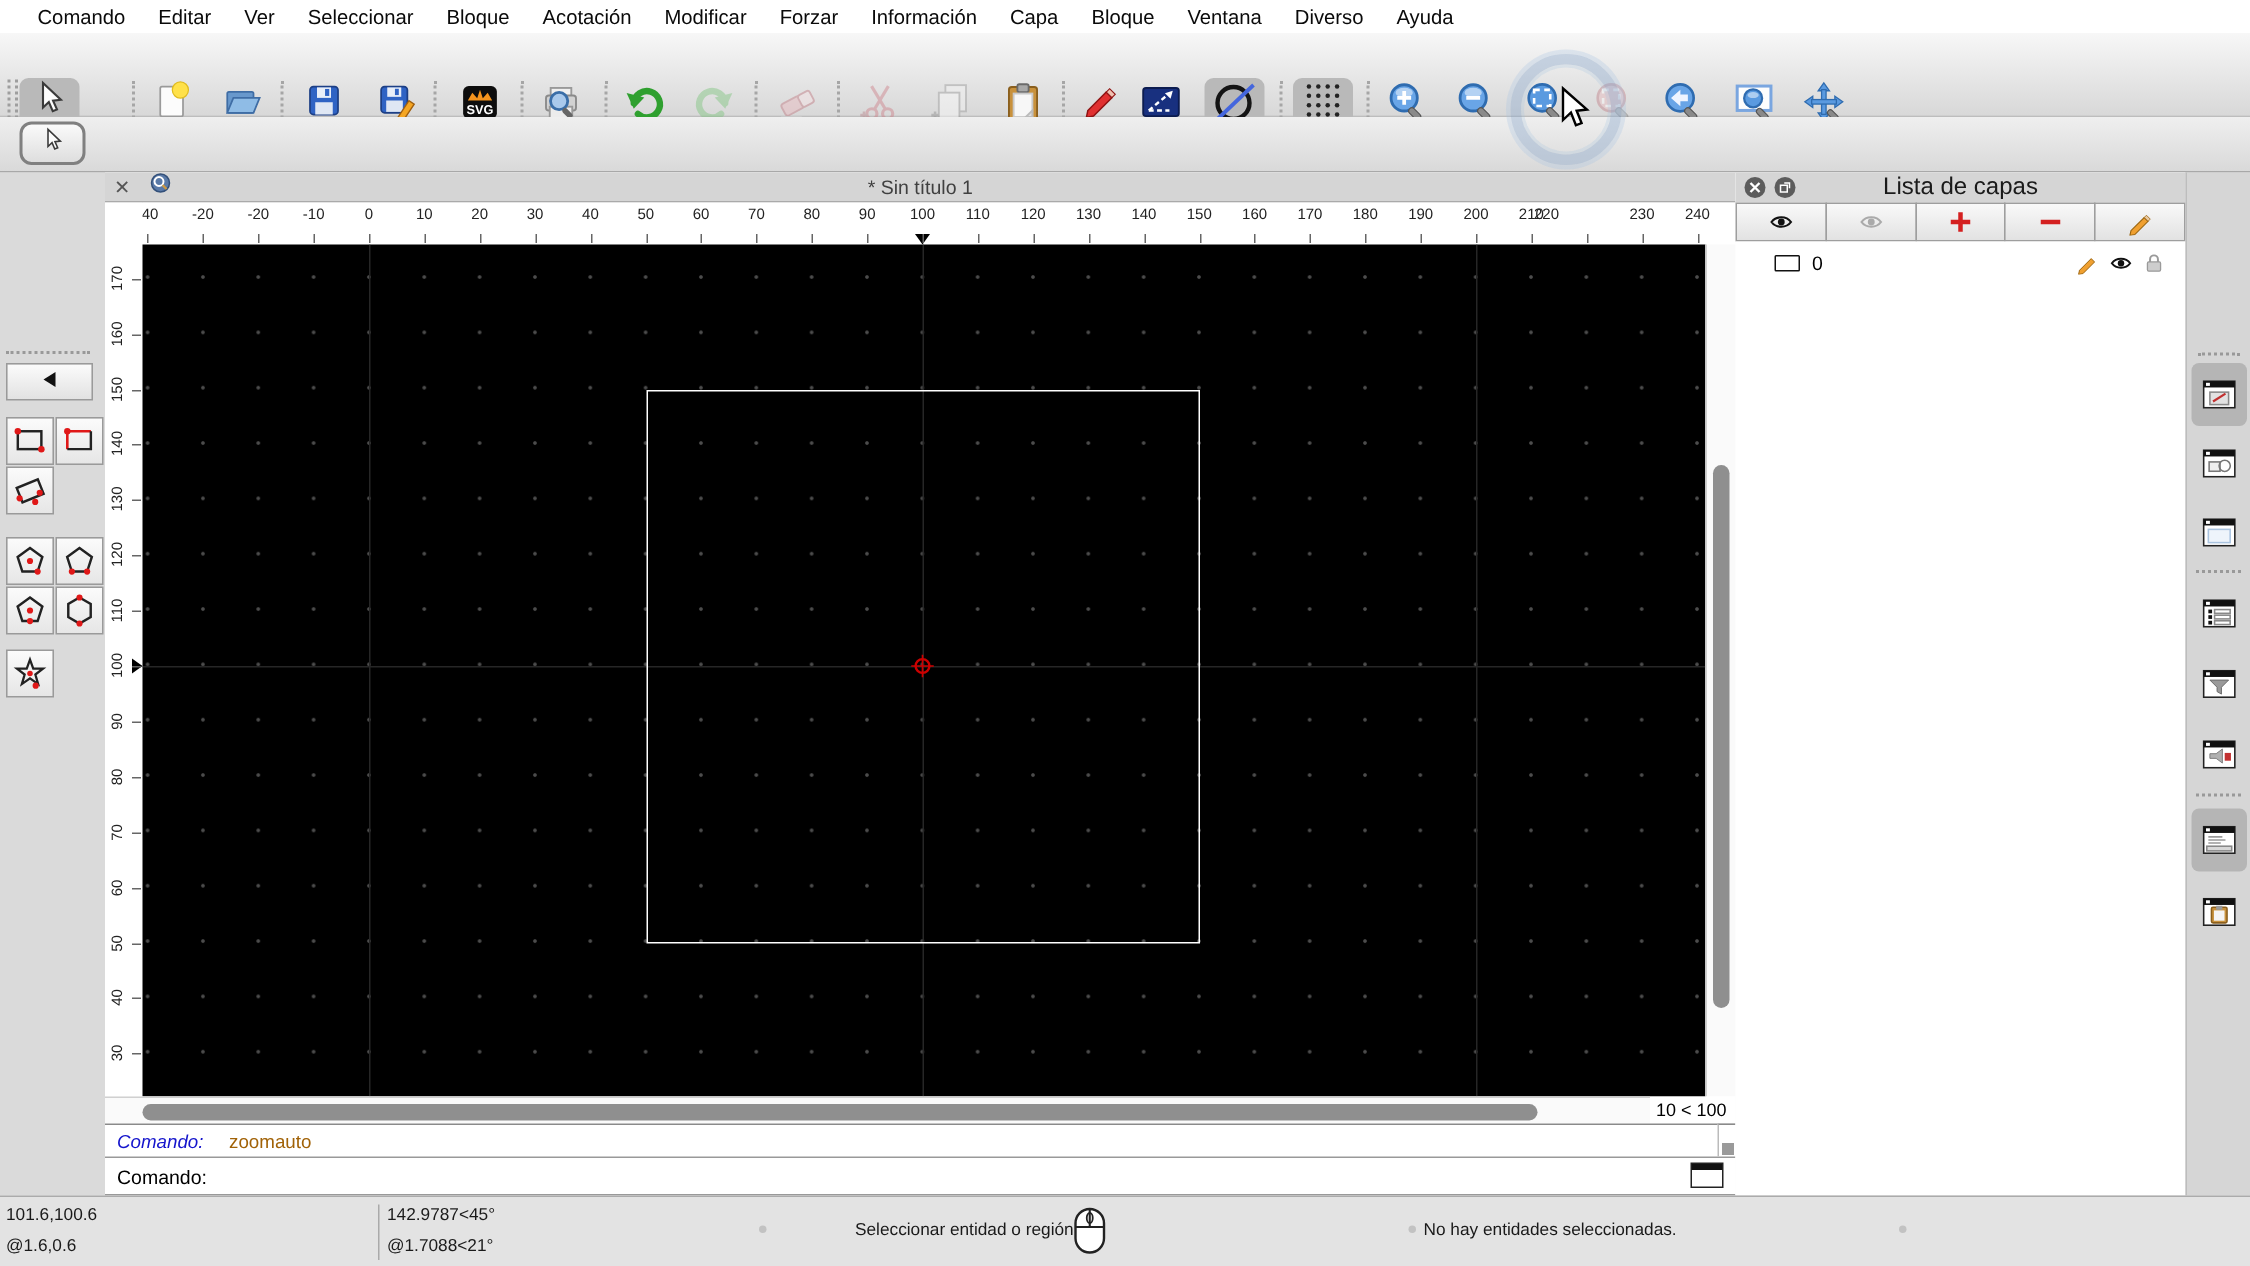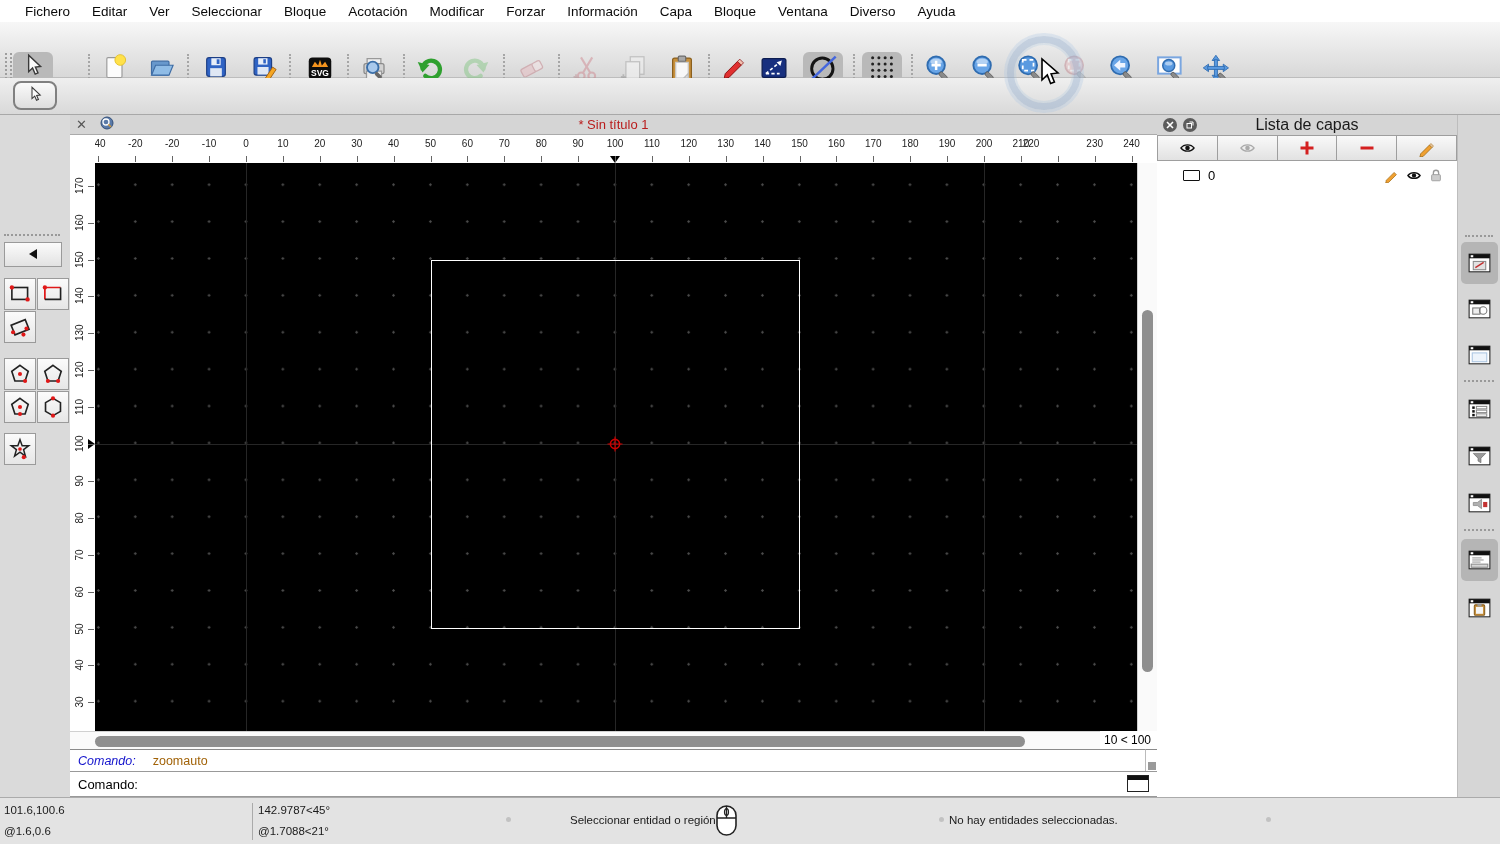--- a/index.html
+++ b/index.html
@@ -47,21 +47,21 @@
       display:flex; align-items:center; justify-content:center; }
   .ptool { position:absolute; width:32px; height:32px; background:linear-gradient(#fbfbfb,#e6e6e6);
       border:1px solid #9a9a9a; display:flex; align-items:center; justify-content:center; }
 
   
   #drawing-view { position:absolute; left:70px; top:115px; width:1087px; height:682px; background:#fff; }
   #tabbar { position:absolute; left:0; top:0; width:1087px; height:20px; background:#d5d5d5;
       border-bottom:1px solid #aaa; display:flex; align-items:center; }
   #tab-close { width:14px; margin-left:6px; color:#555; font-size:13px; line-height:13px; }
   #tab-icon { margin-left:10px; }
-  #tab-title { position:absolute; left:0; right:0; text-align:center; font-size:13px; color:#b91c1c; }
+  #tab-title { position:absolute; left:0; right:0; text-align:center; font-size:13px; color:#404040; }
 
   #hruler { position:absolute; left:25px; top:20px; width:1062px; height:28px; background:#fff; overflow:hidden; }
   #vruler { position:absolute; left:0; top:48px; width:25px; height:568px; background:#fff; overflow:hidden; }
   #ruler-corner { position:absolute; left:0; top:20px; width:25px; height:28px; background:#fff; }
   .hlab { position:absolute; top:3px; transform:translateX(-50%); font-size:10px; color:#222; }
   .htick { position:absolute; bottom:1px; width:1px; height:6px; background:#666; }
   .vlab { position:absolute; left:1px; width:16px; text-align:center; transform:translateY(-50%) rotate(-90deg);
           font-size:10px; color:#222; }
   .vtick { position:absolute; right:1px; width:6px; height:1px; background:#666; }
   #hmarker { position:absolute; bottom:0; left:515px; width:0; height:0;
@@ -125,21 +125,21 @@
   .sb-txt { position:absolute; font-size:11.5px; color:#1a1a1a; white-space:nowrap; }
   #sb-div1 { position:absolute; left:252px; top:5px; height:37px; width:1px; background:#aaa; }
   .sb-dot { position:absolute; width:5px; height:5px; border-radius:50%; background:#c2c2c2; }
 </style>
 </head>
 <body>
 
 <div id="app">
 
   <div id="menubar">
-    <span class="menu-item">Fichero</span>
+    <span class="menu-item">Comando</span>
     <span class="menu-item">Editar</span>
     <span class="menu-item">Ver</span>
     <span class="menu-item">Seleccionar</span>
     <span class="menu-item">Bloque</span>
     <span class="menu-item">Acotación</span>
     <span class="menu-item">Modificar</span>
     <span class="menu-item">Forzar</span>
     <span class="menu-item">Información</span>
     <span class="menu-item">Capa</span>
     <span class="menu-item">Bloque</span>

